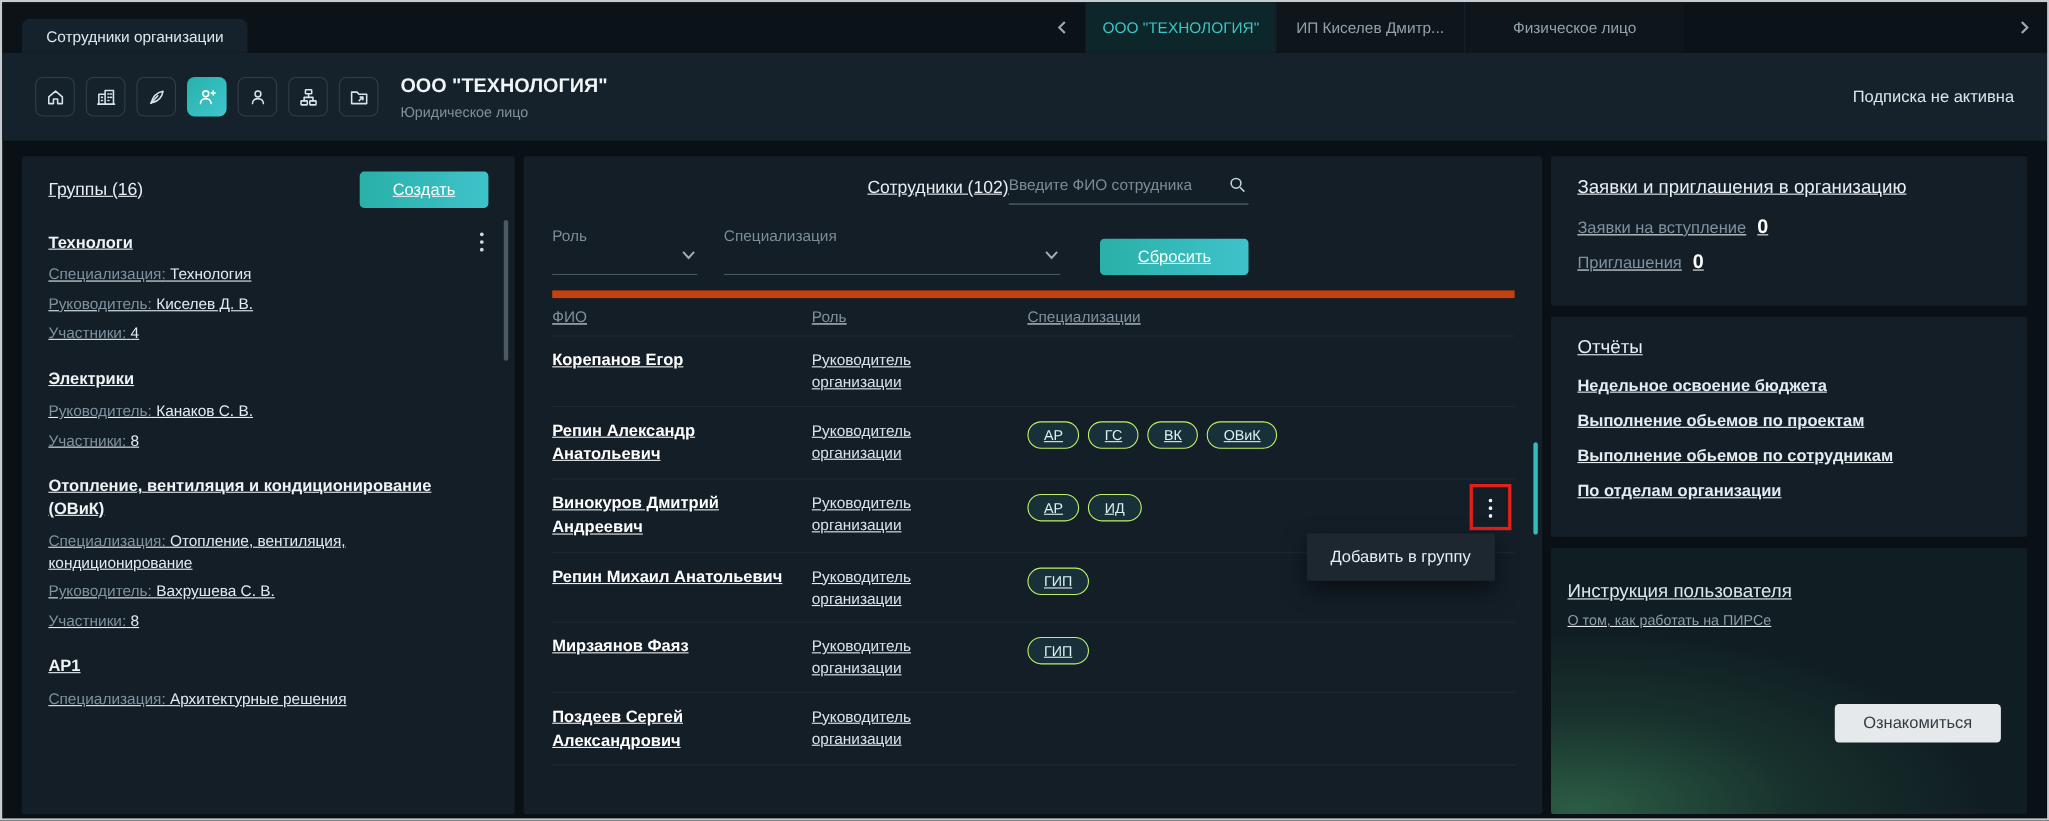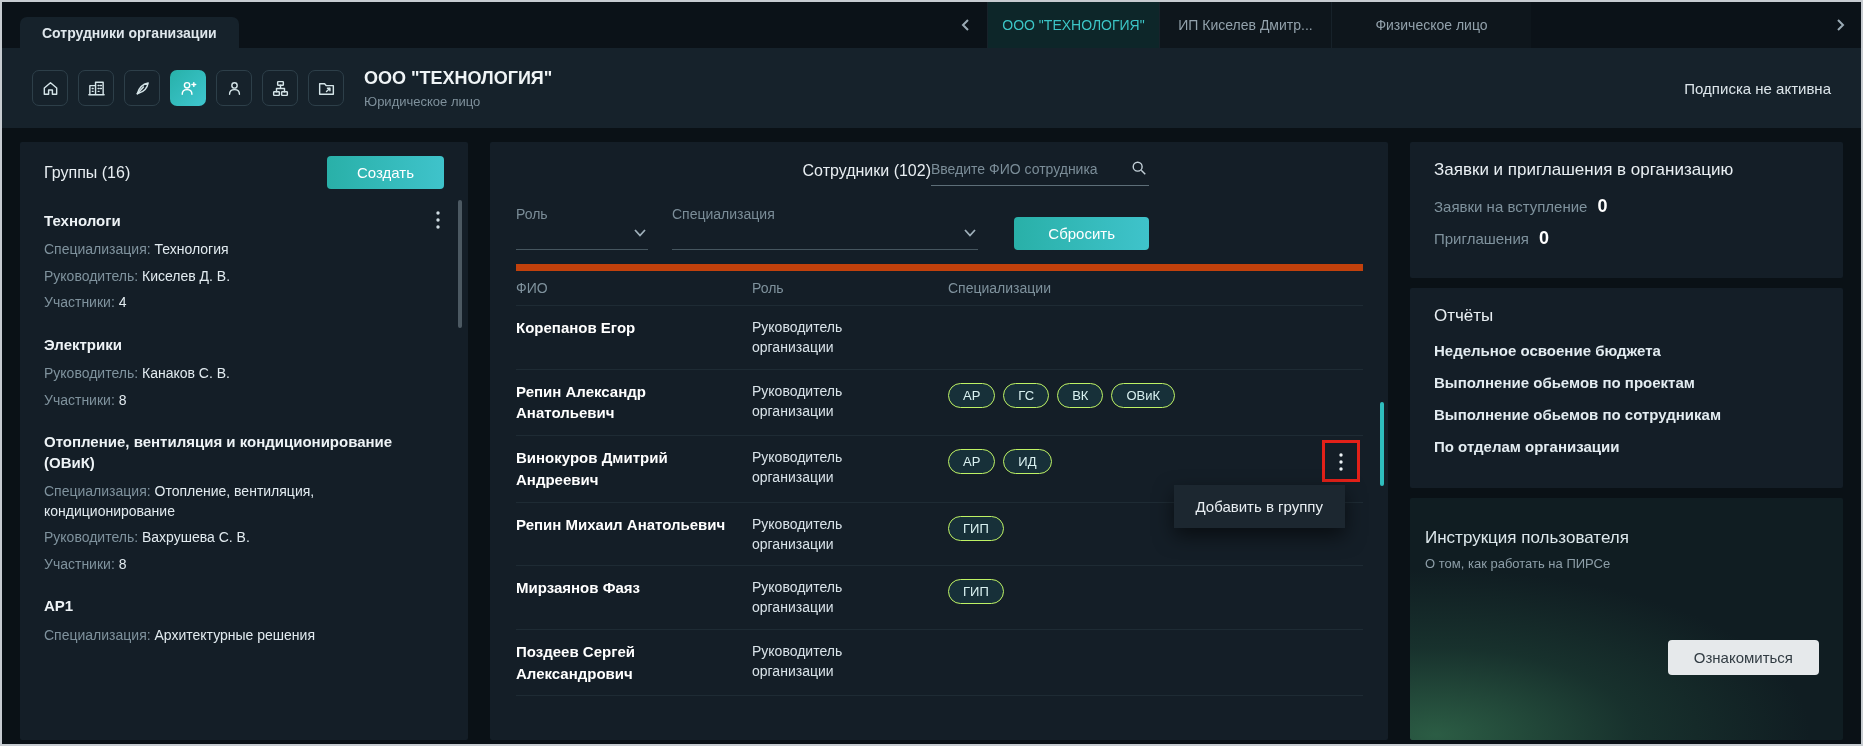--- a/index.html
+++ b/index.html
@@ -11,21 +11,21 @@
     position:relative;
     overflow:hidden;
     color:#e7edf1;
   }
   
   .topbar { height:46px; background:#0b1218; display:flex; align-items:stretch; }
   .page-tab {
     margin-left:18px; align-self:flex-end; height:31px;
     background:#16222b; border-radius:7px 7px 0 0;
     padding:0 22px; display:flex; align-items:center;
-    font-size:14px; color:#dfe7ec; white-space:nowrap;font-weight:bold;
+    font-size:14px; color:#dfe7ec; white-space:nowrap;
   }
   .topbar-spacer { flex:1; }
   .nav-chev { width:42px; display:flex; align-items:center; justify-content:center; color:#8494a0; cursor:pointer; }
   .nav-chev svg { width:14px; height:14px; stroke:#9aaab4; stroke-width:2; fill:none; }
   .org-tabs { display:flex; height:100%; }
   .org-tab {
     width:172px; display:flex; align-items:center; justify-content:center;
     font-size:14px; color:#92a1ab; background:#0e161c;
     border-left:1px solid #17222a; padding:0 12px;
     white-space:nowrap; overflow:hidden; text-overflow:ellipsis; cursor:pointer;
@@ -42,21 +42,21 @@
     display:flex; align-items:center; justify-content:center;
     color:#d4e4e8; cursor:pointer; background:transparent;
   }
   .tool-btn svg { width:19px; height:19px; stroke:currentColor; fill:none; stroke-width:1.5; stroke-linecap:round; stroke-linejoin:round; }
   .tool-btn.active { background:linear-gradient(135deg,#27b1a9,#3fc6cf); border:none; color:#ffffff; }
   .title-block { margin-left:20px; }
   .org-title { font-size:18px; font-weight:700; color:#eff4f6; }
   .org-subtitle { font-size:13px; color:#7f919c; margin-top:5px; }
   .subscription { margin-left:auto; font-size:15px; color:#dde6eb; }
   
-  .main { position:absolute; left:18px; right:18px; top:140px; bottom:4px; display:flex; gap:22px; }
+  .main { position:absolute; left:18px; right:18px; top:140px; bottom:4px; display:flex; gap:8px;text-decoration:underline; }
   .panel { background:#141e27; border-radius:2px; }
   
   .groups-panel { width:448px; padding:14px 24px; position:relative; overflow:hidden; flex:none; }
   .groups-head { display:flex; justify-content:space-between; align-items:center; margin-bottom:22px; }
   .groups-title { font-size:16px; color:#e8eef2; }
   .btn-teal {
     background:linear-gradient(90deg,#29b0a8,#3fc3cb); color:#ffffff; border:none;
     font-size:15px; font-family:inherit; padding:8px 30px; border-radius:4px; cursor:pointer;
   }
   .group-item { position:relative; margin-bottom:22px; padding-right:26px; }

